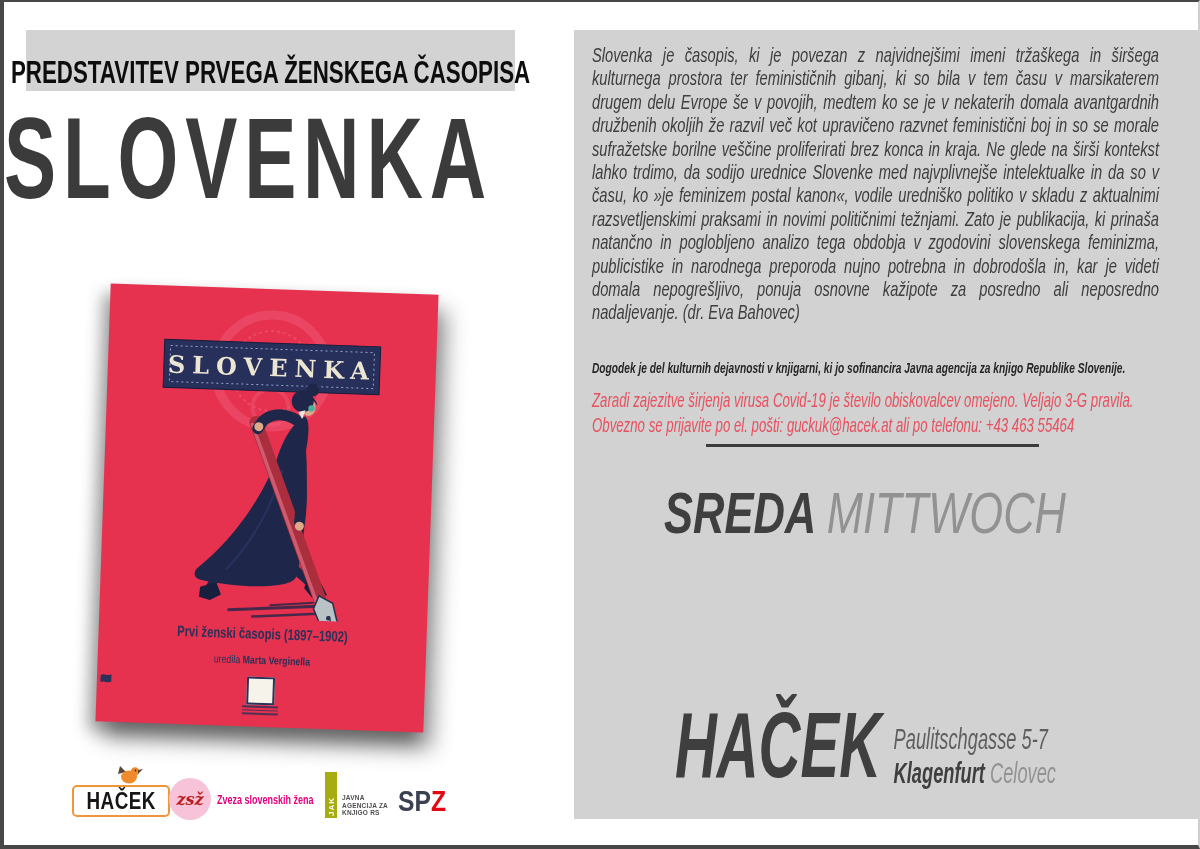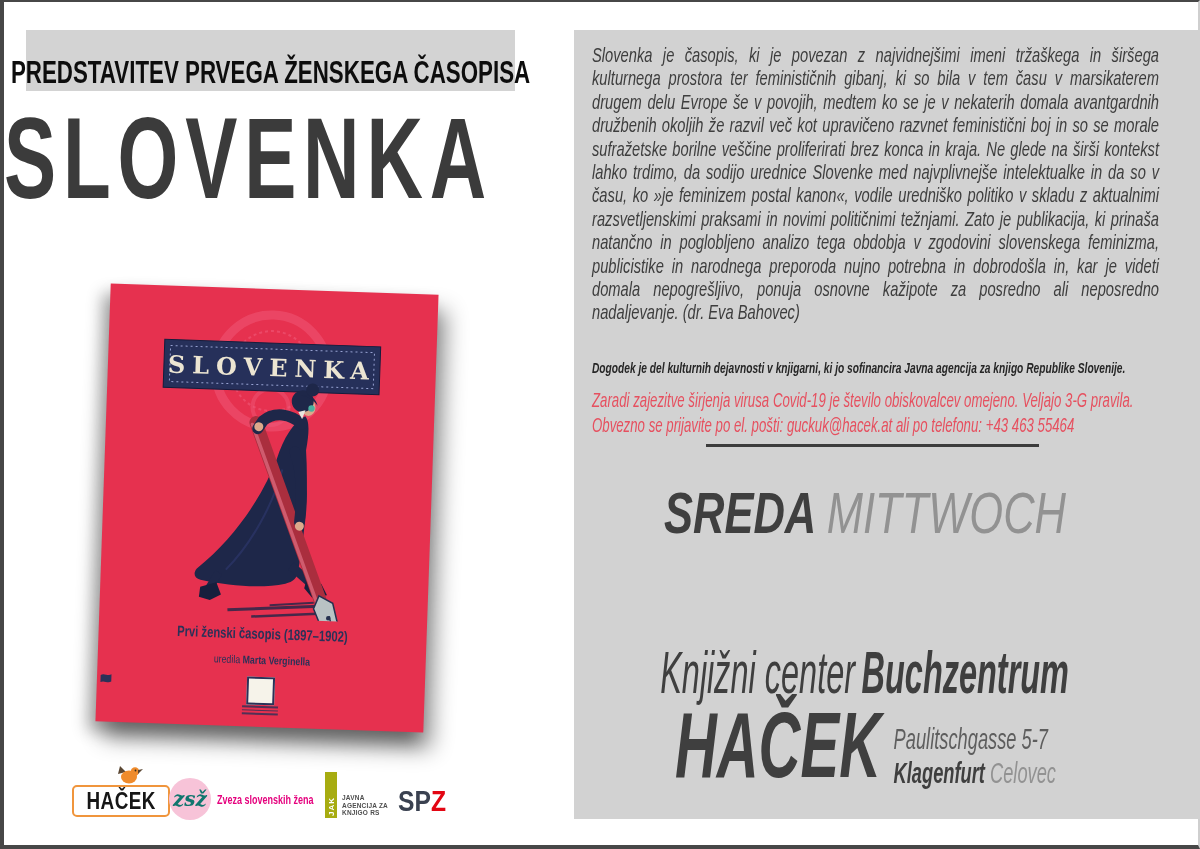--- a/index.html
+++ b/index.html
@@ -27,21 +27,21 @@
   .pub-logo{position:absolute;left:0;top:388px;width:100%;display:flex;flex-direction:column;align-items:center;}
   .pub-box{width:24px;height:24px;border:2px solid #2b3158;background:#f6f3ea;display:flex;align-items:center;justify-content:center;}
   .pub-lines div{width:36px;height:1.8px;background:#2b3158;opacity:.8;margin-top:1.4px;}
   
   .hacek-box{position:absolute;left:68px;top:783px;width:94px;height:28px;border:2px solid #f0953c;border-radius:5px;
              display:flex;align-items:center;justify-content:center;}
   .hacek-box .cx{font-size:23px;font-weight:bold;color:#161616;transform:scaleX(.82);letter-spacing:.5px;}
   .bird{position:absolute;left:110px;top:762px;}
   .zsz-circle{position:absolute;left:165px;top:776px;width:42px;height:42px;border-radius:50%;background:#f7c3d8;
               display:flex;align-items:center;justify-content:center;font-family:"DejaVu Serif",serif;font-style:italic;
-              font-weight:bold;font-size:20px;color:#0f766e;}
+              font-weight:bold;font-size:16px;color:#b91c1c;}
   .zsz-label{position:absolute;left:213px;top:791px;font-size:12px;font-weight:bold;color:#e5007d;}
   .zsz-label .cx{transform:scaleX(.75);transform-origin:left top;}
   .jak-bar{position:absolute;left:321px;top:770px;width:12px;height:46px;background:#a7ac11;display:flex;align-items:flex-end;justify-content:center;}
   .jak-bar span{writing-mode:vertical-rl;transform:rotate(180deg);font-size:8px;font-weight:bold;color:#fff;letter-spacing:1px;padding-top:2px;}
   .jak-lines{position:absolute;left:338px;top:792px;font-size:6.5px;font-weight:bold;color:#4e4e4e;line-height:7.5px;letter-spacing:.2px;}
   .spz{position:absolute;left:394px;top:782px;font-size:29px;font-weight:bold;line-height:35px;}
   .spz .cx{transform:scaleX(.85);transform-origin:left top;}
   .spz-sp{color:#3a4150;}.spz-z{color:#e30613;}
   
   .panel{position:absolute;left:570px;top:28px;width:634px;height:789px;background:#d2d2d2;overflow:hidden;font-style:italic;}
@@ -193,23 +193,20 @@
     </div>
     <div class="covid">
       <div><span class="cx">Zaradi zajezitve širjenja virusa Covid-19 je število obiskovalcev omejeno. Veljajo 3-G pravila.</span></div>
       <div><span class="cx">Obvezno se prijavite po el. pošti: guckuk@hacek.at ali po telefonu: +43 463 55464</span></div>
     </div>
     <div class="divider"></div>
 
     <div class="crow day-row">
       <span class="cx"><span>SREDA</span><span class="lt">MITTWOCH</span></span>
     </div>
-    <div class="crow venue-row">
-      <span class="cx"><span>Knjižni center</span><b>Buchzentrum</b></span>
-    </div>
     <div class="crow hacek-row">
       <span class="cx row2">
         <span class="hacek-name">HAČEK</span>
         <span class="addr-col">
           <span class="addr">Paulitschgasse 5-7</span>
           <span class="city"><b>Klagenfurt</b><span class="lt">Celovec</span></span>
         </span>
       </span>
     </div>
   </div>

